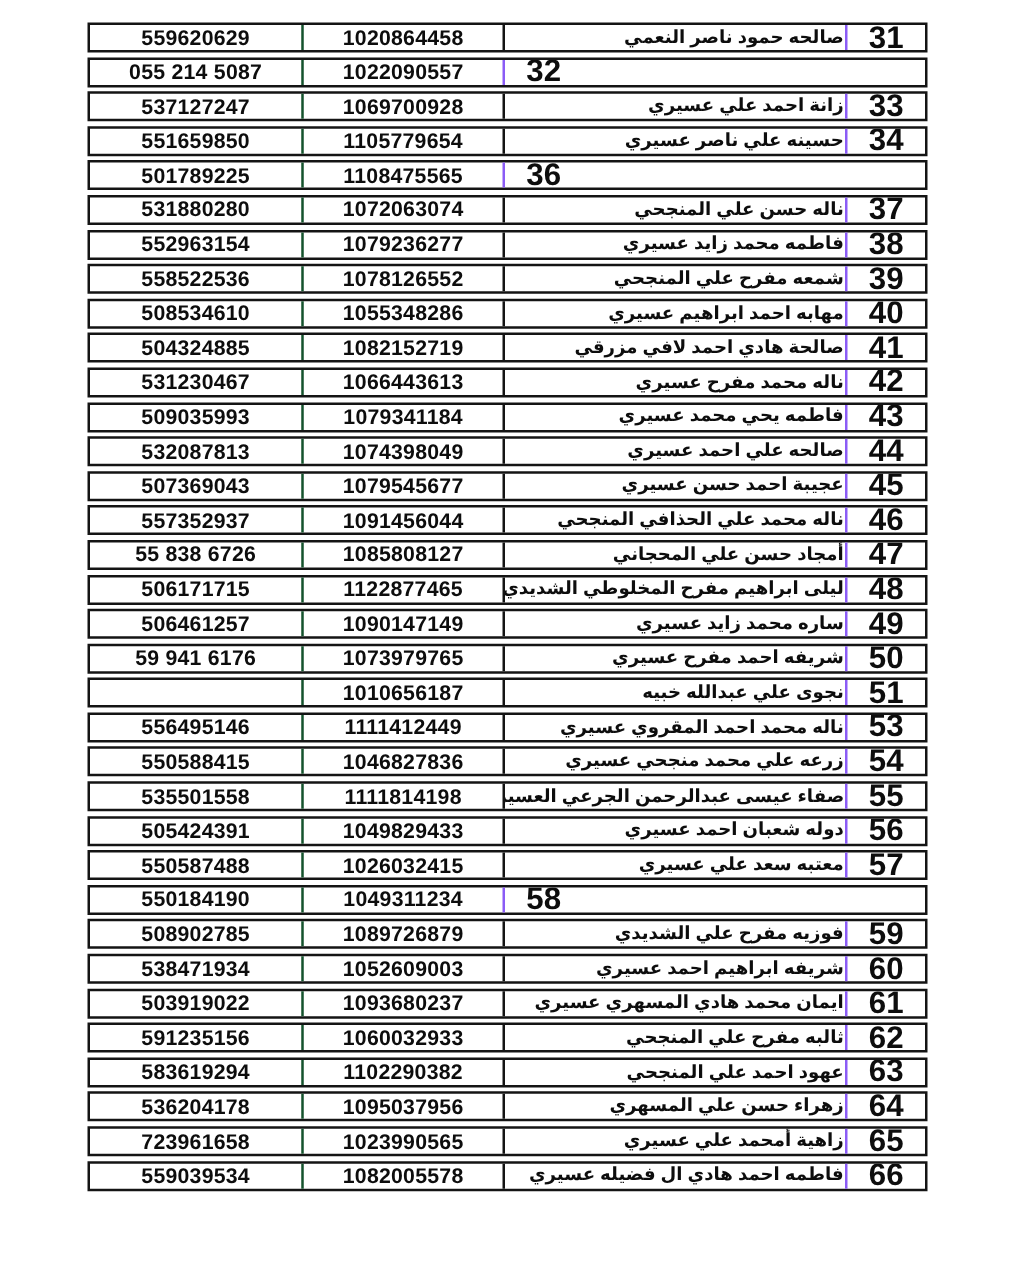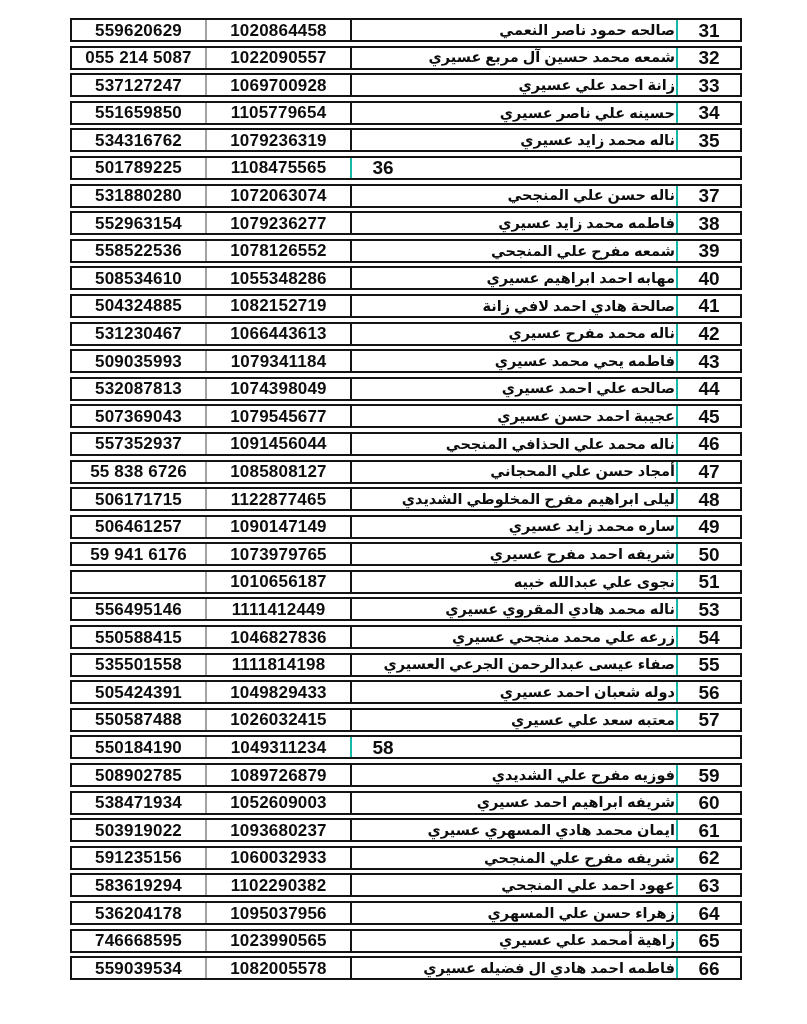--- a/index.html
+++ b/index.html
@@ -35,85 +35,78 @@
     display:flex;
     align-items:center;
     justify-content:center;
     color:#0d0d0d;
     font-weight:bold;
     white-space:nowrap;
     overflow:hidden;
     line-height:1;
   }
   .cell.phone{
-    width:133px;
+    width:169px;
     font-size:17px;
     letter-spacing:0.2px;
   }
   .cell.idnum{
-    width:145px;
-    border-left:2px solid #a3a3a3;
+    width:161px;
+    border-left:2px solid #14532d;
     font-size:17px;
     letter-spacing:0.2px;
   }
   .cell.name{
     flex:1;
     border-left:2px solid #141414;
     direction:rtl;
     justify-content:flex-start; 
     text-align:right;
     font-size:14.5px;
     padding:0 1px 0 4px;
   }
   .cell.rownum{
     width:64px;
-    border-left:2px solid #14b8a6;
-    font-size:19px;
+    border-left:2px solid #8b5cf6;
+    font-size:25px;
   }
 </style>
 </head>
 <body>
 
 <div class="page">
   <div class="roster">
 
   <div class="t-row">
     <div class="cell phone">559620629</div>
     <div class="cell idnum">1020864458</div>
     <div class="cell name">صالحه حمود ناصر النعمي</div>
     <div class="cell rownum">31</div>
   </div>
 
   <div class="t-row">
     <div class="cell phone">055 214 5087</div>
     <div class="cell idnum">1022090557</div>
-    <div class="cell name">شمعه محمد حسين آل مربع عسيري</div>
     <div class="cell rownum">32</div>
   </div>
 
   <div class="t-row">
     <div class="cell phone">537127247</div>
     <div class="cell idnum">1069700928</div>
     <div class="cell name">زانة احمد علي عسيري</div>
     <div class="cell rownum">33</div>
   </div>
 
   <div class="t-row">
     <div class="cell phone">551659850</div>
     <div class="cell idnum">1105779654</div>
     <div class="cell name">حسينه علي ناصر عسيري</div>
     <div class="cell rownum">34</div>
   </div>
 
-  <div class="t-row">
-    <div class="cell phone">534316762</div>
-    <div class="cell idnum">1079236319</div>
-    <div class="cell name">ناله محمد زايد عسيري</div>
-    <div class="cell rownum">35</div>
-  </div>
 
   <div class="t-row">
     <div class="cell phone">501789225</div>
     <div class="cell idnum">1108475565</div>
     <div class="cell rownum">36</div>
   </div>
 
   <div class="t-row">
     <div class="cell phone">531880280</div>
     <div class="cell idnum">1072063074</div>
@@ -138,21 +131,21 @@
   <div class="t-row">
     <div class="cell phone">508534610</div>
     <div class="cell idnum">1055348286</div>
     <div class="cell name">مهابه احمد ابراهيم عسيري</div>
     <div class="cell rownum">40</div>
   </div>
 
   <div class="t-row">
     <div class="cell phone">504324885</div>
     <div class="cell idnum">1082152719</div>
-    <div class="cell name">صالحة هادي احمد لافي زانة</div>
+    <div class="cell name">صالحة هادي احمد لافي مزرقي</div>
     <div class="cell rownum">41</div>
   </div>
 
   <div class="t-row">
     <div class="cell phone">531230467</div>
     <div class="cell idnum">1066443613</div>
     <div class="cell name">ناله محمد مفرح عسيري</div>
     <div class="cell rownum">42</div>
   </div>
 
@@ -216,21 +209,21 @@
     <div class="cell phone"></div>
     <div class="cell idnum">1010656187</div>
     <div class="cell name">نجوى علي عبدالله خبيه</div>
     <div class="cell rownum">51</div>
   </div>
 
 
   <div class="t-row">
     <div class="cell phone">556495146</div>
     <div class="cell idnum">1111412449</div>
-    <div class="cell name">ناله محمد هادي المقروي عسيري</div>
+    <div class="cell name">ناله محمد احمد المقروي عسيري</div>
     <div class="cell rownum">53</div>
   </div>
 
   <div class="t-row">
     <div class="cell phone">550588415</div>
     <div class="cell idnum">1046827836</div>
     <div class="cell name">زرعه علي محمد منجحي عسيري</div>
     <div class="cell rownum">54</div>
   </div>
 
@@ -278,40 +271,40 @@
   <div class="t-row">
     <div class="cell phone">503919022</div>
     <div class="cell idnum">1093680237</div>
     <div class="cell name">ايمان محمد هادي المسهري عسيري</div>
     <div class="cell rownum">61</div>
   </div>
 
   <div class="t-row">
     <div class="cell phone">591235156</div>
     <div class="cell idnum">1060032933</div>
-    <div class="cell name">شريفه مفرح علي المنجحي</div>
+    <div class="cell name">ثالبه مفرح علي المنجحي</div>
     <div class="cell rownum">62</div>
   </div>
 
   <div class="t-row">
     <div class="cell phone">583619294</div>
     <div class="cell idnum">1102290382</div>
     <div class="cell name">عهود احمد علي المنجحي</div>
     <div class="cell rownum">63</div>
   </div>
 
   <div class="t-row">
     <div class="cell phone">536204178</div>
     <div class="cell idnum">1095037956</div>
     <div class="cell name">زهراء حسن علي المسهري</div>
     <div class="cell rownum">64</div>
   </div>
 
   <div class="t-row">
-    <div class="cell phone">746668595</div>
+    <div class="cell phone">723961658</div>
     <div class="cell idnum">1023990565</div>
     <div class="cell name">زاهية أمحمد علي عسيري</div>
     <div class="cell rownum">65</div>
   </div>
 
   <div class="t-row">
     <div class="cell phone">559039534</div>
     <div class="cell idnum">1082005578</div>
     <div class="cell name">فاطمه احمد هادي ال فضيله عسيري</div>
     <div class="cell rownum">66</div>

